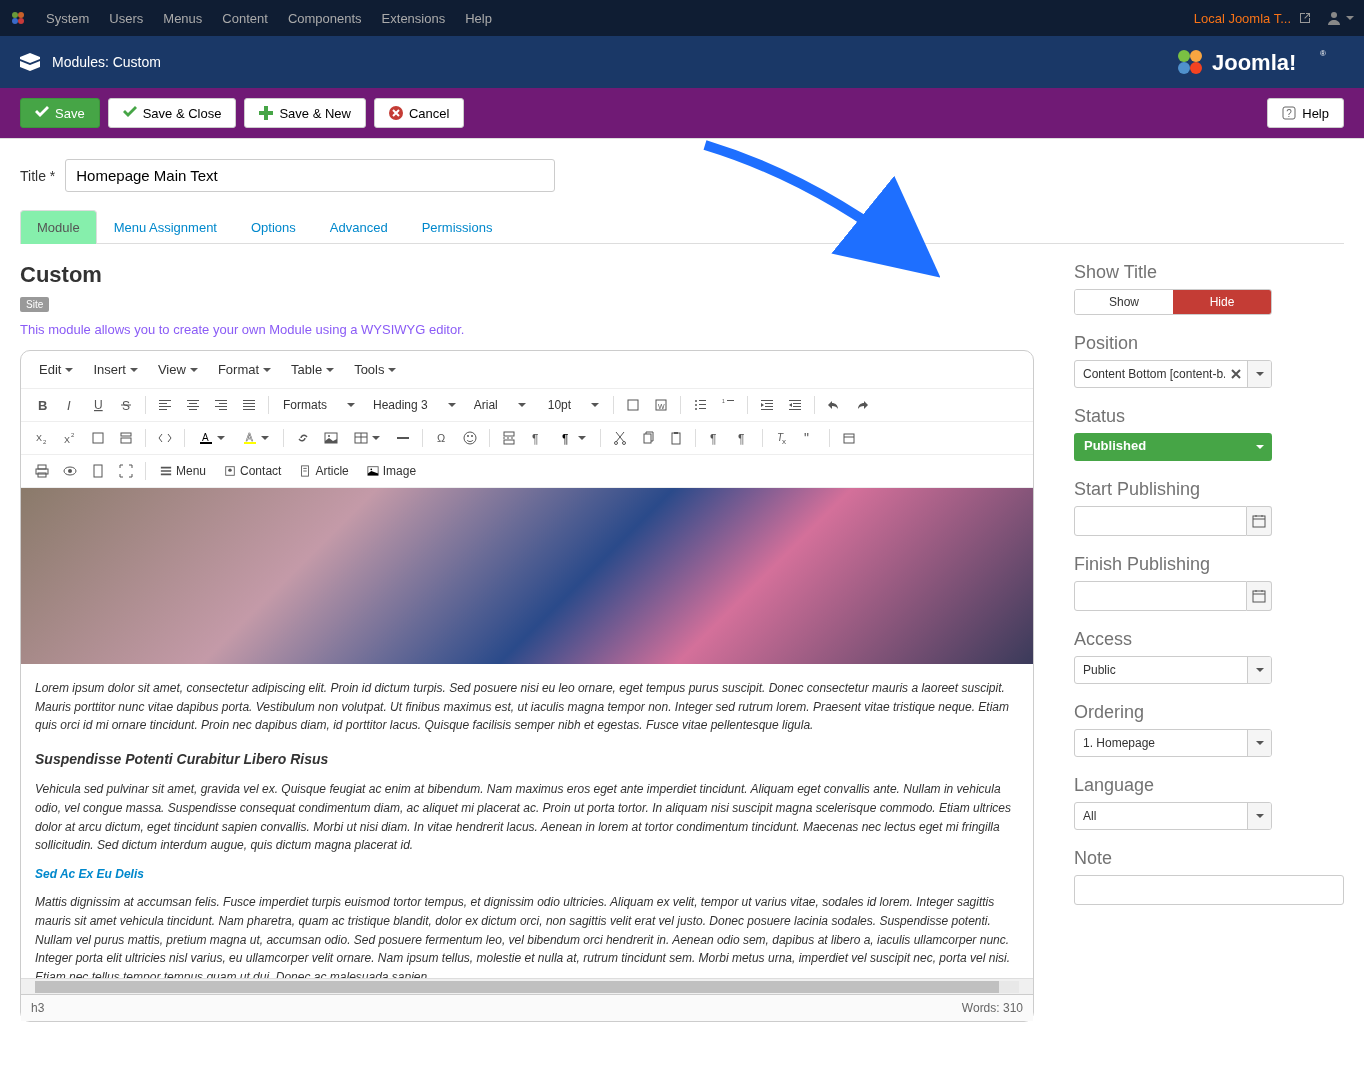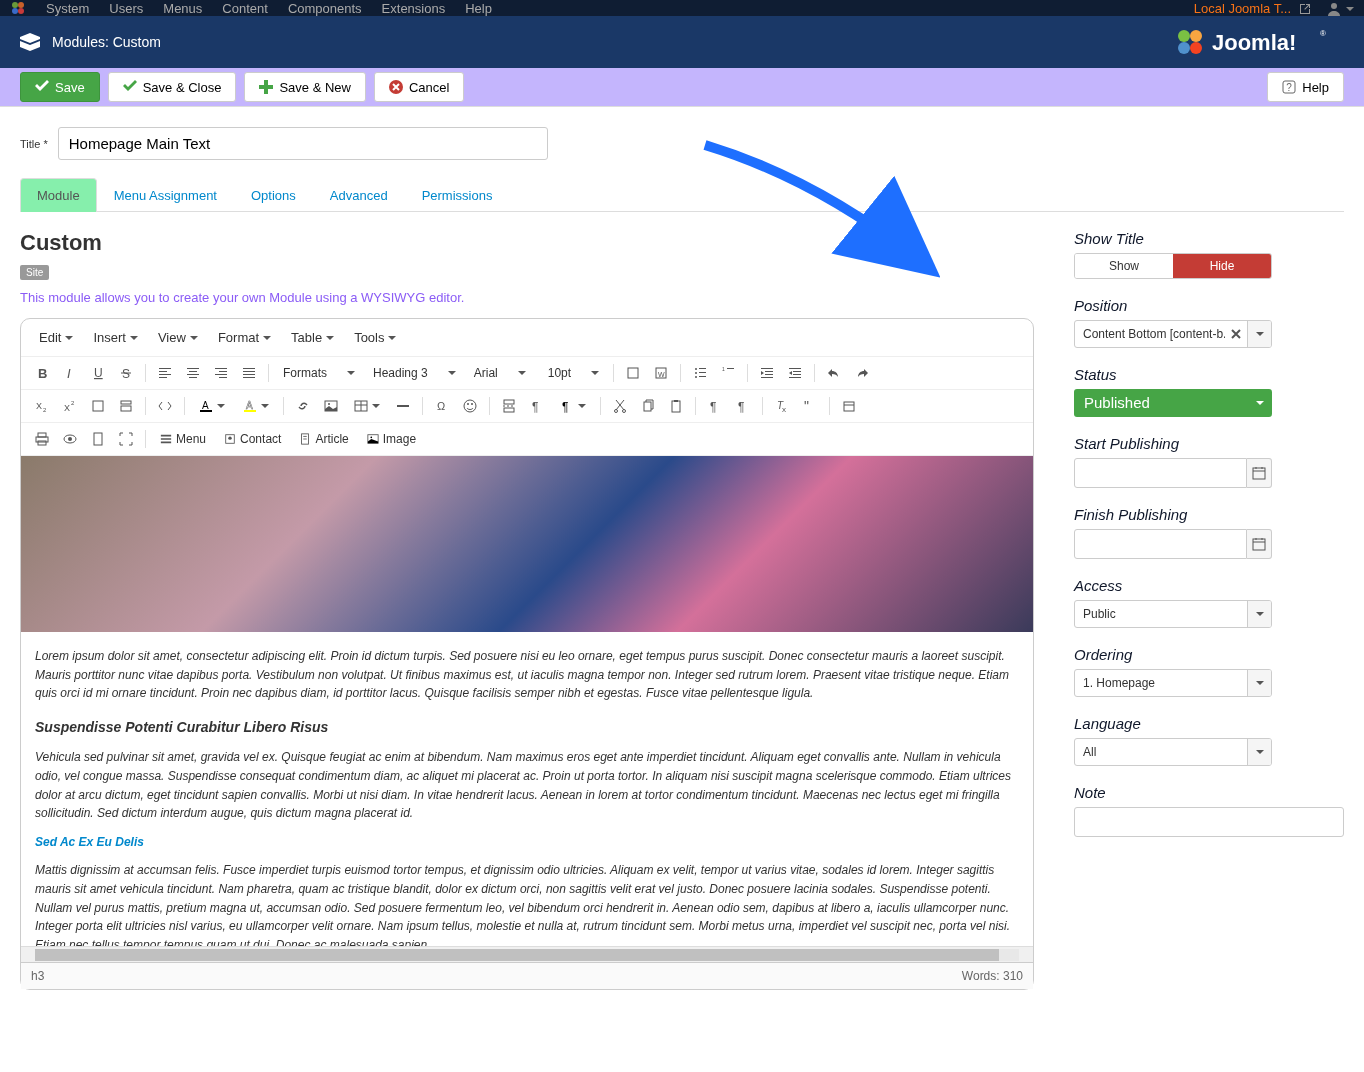--- a/index.html
+++ b/index.html
@@ -1,49 +1,49 @@
 <!DOCTYPE html>
 <html><head>
   <meta charset="utf-8">
   <style>
     * { box-sizing: border-box; margin: 0; padding: 0; }
     body { font-family: -apple-system, BlinkMacSystemFont, "Segoe UI", Helvetica, Arial, sans-serif; font-size: 13px; color: #333; background: #fff; }
     
     
-    .topnav { background: #0f1d33; height: 16px; display: flex; align-items: flex-end; padding: 0 10px; color: #999; }
+    .topnav { background: #0f1d33; height: 36px; display: flex; align-items: center; padding: 0 10px; color: #999; }
     .topnav-icon { width: 16px; height: 16px; margin-right: 10px; }
     .topnav-item { color: #aaa; padding: 0 10px; font-size: 13px; cursor: pointer; }
     .topnav-right { margin-left: auto; display: flex; align-items: center; color: #f97316; }
     .topnav-right span { margin-right: 8px; }
     .ext-icon { width: 12px; height: 12px; margin-right: 15px; }
     .user-icon { width: 16px; height: 14px; fill: #888; margin-right: 4px; }
     .caret { width: 8px; height: 4px; }
     
     
     .page-header { background: #1a3867; height: 52px; display: flex; align-items: center; padding: 0 20px; color: #fff; }
     .page-header h1 { font-size: 14px; font-weight: normal; display: flex; align-items: center; }
     .box-icon { width: 20px; height: 18px; margin-right: 12px; }
     .joomla-logo { margin-left: auto; height: 36px; }
     
     
-    .toolbar { background: #c4b5fd; border-bottom: 1px solid #ddd; padding: 4px 20px; display: flex; gap: 8px; }
+    .toolbar { background: #701a75; border-bottom: 1px solid #ddd; padding: 10px 20px; display: flex; gap: 8px; }
     .btn { border: 1px solid #ccc; background: #fff; padding: 5px 14px; border-radius: 3px; font-size: 13px; cursor: pointer; display: inline-flex; align-items: center; gap: 6px; height: 30px; }
     .btn-success { background: #46a546; border-color: #3d943d; color: #fff; }
     .btn-icon { width: 14px; height: 14px; }
     .check-green { fill: #46a546; }
     .plus-green { fill: #46a546; }
     .toolbar-right { margin-left: auto; }
     .help-icon { fill: #666; }
     
     
     .content { padding: 20px; }
     
     
     .title-row { display: flex; align-items: center; gap: 10px; margin-bottom: 18px; }
-    .title-label { font-size: 11px; }
+    .title-label { font-size: 14px; }
     .title-input { width: 490px; padding: 7px 10px; border: 1px solid #ccc; border-radius: 3px; font-size: 15px; }
     
     
     .tabs { border-bottom: 1px solid #ddd; margin-bottom: 18px; display: flex; }
     .tab { padding: 9px 16px; color: #0088cc; cursor: pointer; font-size: 13px; border: 1px solid transparent; border-bottom: none; margin-bottom: -1px; }
     .tab.active { color: #555; border-color: #ddd; border-radius: 4px 4px 0 0; background: #86efac; }
     
     
     .main-columns { display: flex; gap: 40px; }
     .main-left { flex: 1; min-width: 0; }
@@ -75,33 +75,33 @@
     .editor-text h3 { font-size: 14px; margin: 14px 0 10px; }
     .editor-text .link { color: #0088cc; font-weight: bold; }
     .editor-scrollbar-bottom { height: 16px; background: #f0f0f0; border-top: 1px solid #ddd; display: flex; align-items: center; }
     .editor-scroll-track { flex: 1; height: 12px; background: #e8e8e8; margin: 0 14px; position: relative; }
     .editor-scroll-thumb { position: absolute; left: 0; width: 98%; height: 100%; background: #c0c0c0; }
     
     .editor-status { border-top: 1px solid #ccc; padding: 6px 10px; display: flex; justify-content: space-between; font-size: 12px; color: #666; background: #fafafa; }
     
     
     .field-group { margin-bottom: 18px; }
-    .field-label { font-size: 15px; color: #0f172a; margin-bottom: 6px; display: block; font-style: italic; }
+    .field-label { font-size: 18px; color: #737373; margin-bottom: 6px; display: block; }
     
     .btn-group-toggle { display: flex; border: 1px solid #ccc; border-radius: 3px; overflow: hidden; width: 198px; }
     .toggle-btn { flex: 1; padding: 5px 0; text-align: center; font-size: 12px; cursor: pointer; background: #fff; }
     .toggle-btn.active-hide { background: #c43c35; color: #fff; }
     
     .dropdown-field { display: flex; border: 1px solid #ccc; border-radius: 3px; overflow: hidden; width: 198px; height: 28px; }
     .dropdown-text { flex: 1; padding: 5px 8px; font-size: 12px; display: flex; align-items: center; overflow: hidden; text-overflow: ellipsis; white-space: nowrap; }
     .dropdown-clear { padding: 5px 6px; cursor: pointer; display: flex; align-items: center; }
     .dropdown-caret-btn { width: 24px; border-left: 1px solid #ccc; display: flex; align-items: center; justify-content: center; cursor: pointer; background: #f5f5f5; }
     
     .status-field { display: flex; border-radius: 3px; overflow: hidden; width: 198px; height: 28px; background: #46a546; color: #fff; }
-    .status-text { flex: 1; padding: 5px 10px; font-size: 15px; }
+    .status-text { flex: 1; padding: 5px 10px; font-size: 13px; font-weight: bold; }
     .status-caret { width: 24px; display: flex; align-items: center; justify-content: center; cursor: pointer; }
     .status-caret svg { fill: #fff; }
     
     .date-field { display: flex; width: 198px; height: 30px; }
     .date-input { flex: 1; border: 1px solid #ccc; border-radius: 3px 0 0 3px; padding: 5px 8px; font-size: 12px; }
     .date-btn { width: 34px; border: 1px solid #ccc; border-left: none; border-radius: 0 3px 3px 0; background: #f5f5f5; display: flex; align-items: center; justify-content: center; cursor: pointer; }
     
     .text-input { width: 100%; border: 1px solid #ccc; border-radius: 3px; padding: 6px 8px; font-size: 12px; height: 30px; }
     
     .arrow-annotation { position: absolute; pointer-events: none; }

